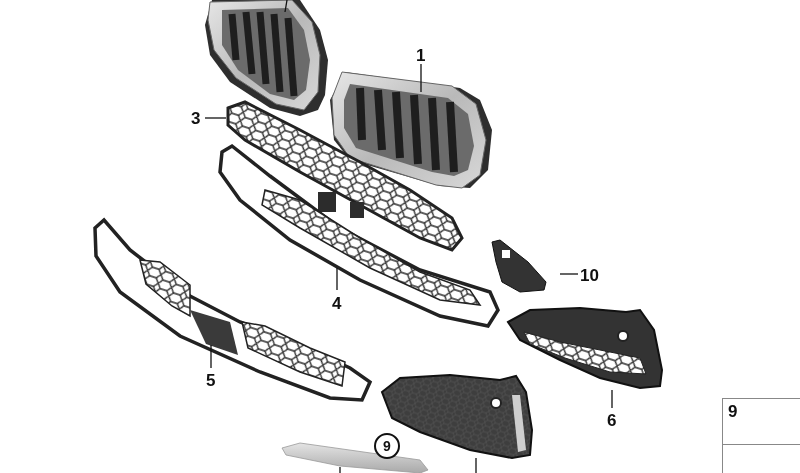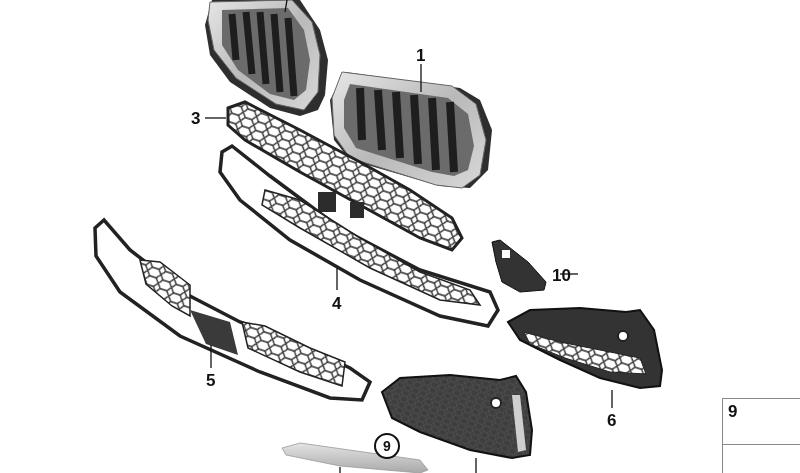--- a/index.html
+++ b/index.html
@@ -120,21 +120,21 @@
     <path d="M770 473 L800 460 L800 466 L782 473 Z" fill="#111"></path>
   </g>
 </svg>
 </div>
 
 <span class="callout" style="left:416px;top:47px;">1</span>
 <span class="callout" style="left:191px;top:110px;">3</span>
 <span class="callout" style="left:332px;top:295px;">4</span>
 <span class="callout" style="left:206px;top:372px;">5</span>
 <span class="callout" style="left:607px;top:412px;">6</span>
-<span class="callout" style="left:552px;top:267px;">10</span>
+<span class="callout" style="left:580px;top:267px;">10</span>
 <span class="circled" style="left:374px;top:433px;">9</span>
 
 <div class="legend-box">
   <div class="legend-cell" style="top:0;height:45px;">
     <span class="legend-num">9</span>
   </div>
   <div class="legend-cell" style="top:46px;height:29px;border-bottom:none;">
     <span class="legend-num"></span>
   </div>
 </div>

